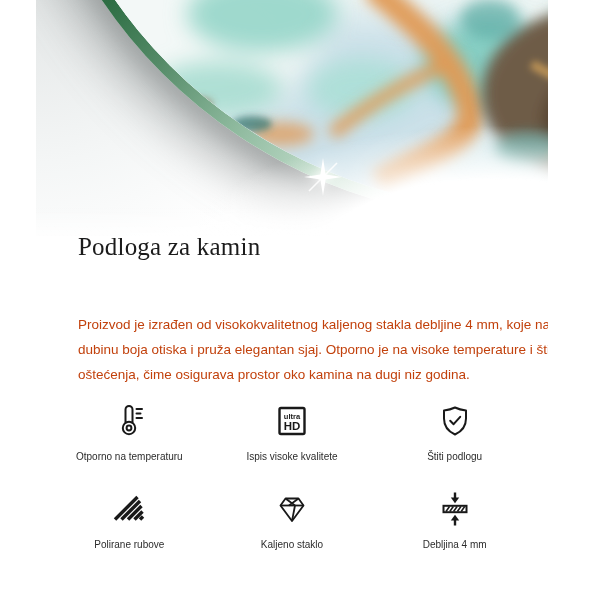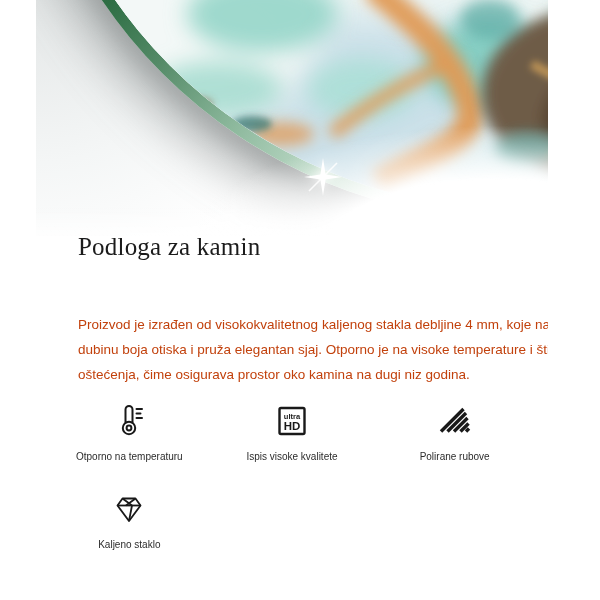--- a/index.html
+++ b/index.html
@@ -130,20 +130,29 @@
 
     <div class="feature">
       <svg class="ic" viewBox="0 0 40 40">
         <rect x="7.5" y="7" width="25" height="26" rx="1.5" fill="none" stroke="#191919" stroke-width="2.4"></rect>
         <text x="20" y="17.5" text-anchor="middle" font-size="7.5" font-weight="700" fill="#191919">ultra</text>
         <text x="20" y="29" text-anchor="middle" font-size="11.5" font-weight="800" fill="#191919">HD</text>
       </svg>
       <div class="lbl">Ispis visoke kvalitete</div>
     </div>
 
+    <div class="feature">
+      <svg class="ic" viewBox="0 0 40 40">
+        <g fill="none" stroke="#191919" stroke-width="2" stroke-linecap="round" stroke-linejoin="round">
+          <path d="M20 6.5 C23.5 8.2 27 9 31 9.4 V17.5 C31 25.5 26.5 30.6 20 33.5 C13.5 30.6 9 25.5 9 17.5 V9.4 C13 9 16.5 8.2 20 6.5 Z"></path>
+          <path d="M15.2 19.8 L18.6 23.2 L25.2 15.8"></path>
+        </g>
+      </svg>
+      <div class="lbl">Štiti podlogu</div>
+    </div>
 
     <div class="feature">
       <svg class="ic" viewBox="0 0 40 40">
         <g stroke="#191919" stroke-width="3.4">
           <line x1="6" y1="30.5" x2="28.5" y2="8"></line>
           <line x1="12.5" y1="30.5" x2="31" y2="12"></line>
           <line x1="19" y1="30.5" x2="32.5" y2="17"></line>
           <line x1="25.5" y1="30.5" x2="33.5" y2="22.5"></line>
           <line x1="31" y1="30.5" x2="34" y2="27.5"></line>
         </g>
@@ -156,15 +165,34 @@
         <g fill="none" stroke="#191919" stroke-width="1.8" stroke-linejoin="round">
           <path d="M13.5 9.5 H26.5 L31.5 16.5 L20 32 L8.5 16.5 Z"></path>
           <path d="M8.5 16.5 H31.5"></path>
           <path d="M13.5 9.5 L23 16.5 M26.5 9.5 L17 16.5"></path>
           <path d="M20 32 L23 16.5"></path>
         </g>
       </svg>
       <div class="lbl">Kaljeno staklo</div>
     </div>
 
+    <div class="feature">
+      <svg class="ic" viewBox="0 0 40 40">
+        <rect x="8.5" y="16.8" width="23" height="6.4" fill="none" stroke="#191919" stroke-width="2"></rect>
+        <g stroke="#191919" stroke-width="1.6">
+          <line x1="11" y1="22.5" x2="14.5" y2="17.5"></line>
+          <line x1="14.8" y1="22.5" x2="18.3" y2="17.5"></line>
+          <line x1="18.6" y1="22.5" x2="22.1" y2="17.5"></line>
+          <line x1="22.4" y1="22.5" x2="25.9" y2="17.5"></line>
+          <line x1="26.2" y1="22.5" x2="29.7" y2="17.5"></line>
+        </g>
+        <g fill="#191919" stroke="none">
+          <rect x="18.8" y="3.5" width="2.4" height="5.5"></rect>
+          <path d="M15.8 8.6 H24.2 L20 14.2 Z"></path>
+          <rect x="18.8" y="31" width="2.4" height="5.5"></rect>
+          <path d="M15.8 31.4 H24.2 L20 25.8 Z"></path>
+        </g>
+      </svg>
+      <div class="lbl">Debljina 4 mm</div>
+    </div>
 
   </div>
 </div>
 
 </body></html>

